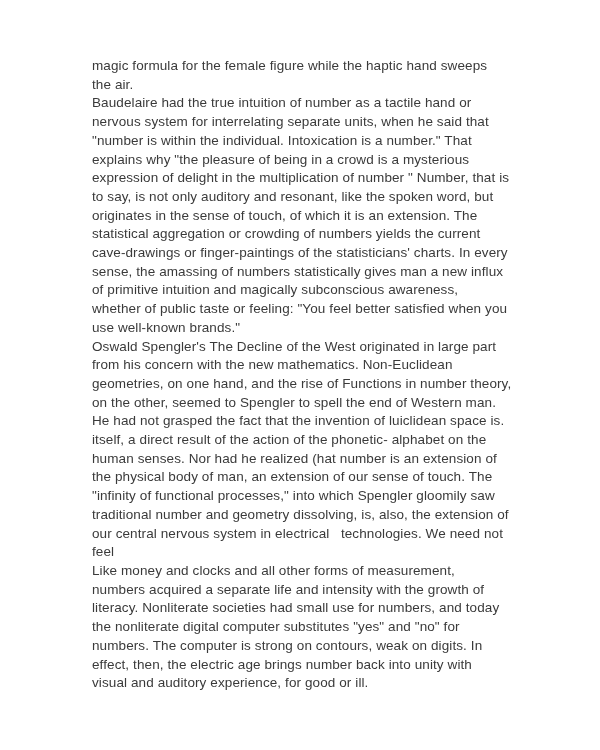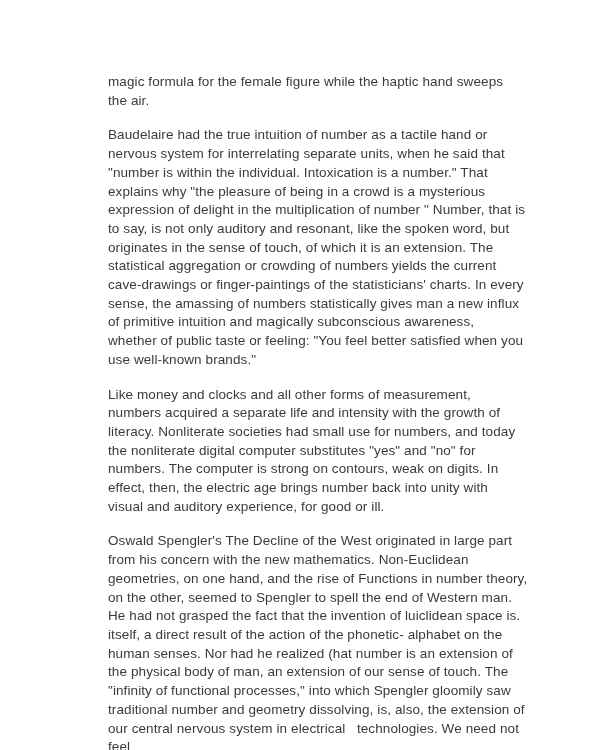--- a/index.html
+++ b/index.html
@@ -19,21 +19,21 @@
     top: 57px;
     width: 460px;
   }
   .para {
     font-family: "Liberation Sans", sans-serif;
     font-size: 13.5px;
     line-height: 18.7px;
     font-weight: 400;
     color: #3a3a3a;
     white-space: pre;
-    margin: 16px;
+    margin: 0;
     padding: 0;
     letter-spacing: 0.1px;
   }
 </style>
 </head>
 <body>
 
 <div class="page">
   <div class="para">magic formula for the female figure while the haptic hand sweeps
 the air.</div>
@@ -43,32 +43,32 @@
 explains why "the pleasure of being in a crowd is a mysterious
 expression of delight in the multiplication of number " Number, that is
 to say, is not only auditory and resonant, like the spoken word, but
 originates in the sense of touch, of which it is an extension. The
 statistical aggregation or crowding of numbers yields the current
 cave-drawings or finger-paintings of the statisticians' charts. In every
 sense, the amassing of numbers statistically gives man a new influx
 of primitive intuition and magically subconscious awareness,
 whether of public taste or feeling: "You feel better satisfied when you
 use well-known brands."</div>
-  <div class="para">Like money and clocks and all other forms of measurement,
-numbers acquired a separate life and intensity with the growth of
-literacy. Nonliterate societies had small use for numbers, and today
-the nonliterate digital computer substitutes "yes" and "no" for
-numbers. The computer is strong on contours, weak on digits. In
-effect, then, the electric age brings number back into unity with
-visual and auditory experience, for good or ill.</div>
   <div class="para">Oswald Spengler's The Decline of the West originated in large part
 from his concern with the new mathematics. Non-Euclidean
 geometries, on one hand, and the rise of Functions in number theory,
 on the other, seemed to Spengler to spell the end of Western man.
 He had not grasped the fact that the invention of luiclidean space is.
 itself, a direct result of the action of the phonetic- alphabet on the
 human senses. Nor had he realized (hat number is an extension of
 the physical body of man, an extension of our sense of touch. The
 "infinity of functional processes," into which Spengler gloomily saw
 traditional number and geometry dissolving, is, also, the extension of
 our central nervous system in electrical   technologies. We need not
 feel</div>
+  <div class="para">Like money and clocks and all other forms of measurement,
+numbers acquired a separate life and intensity with the growth of
+literacy. Nonliterate societies had small use for numbers, and today
+the nonliterate digital computer substitutes "yes" and "no" for
+numbers. The computer is strong on contours, weak on digits. In
+effect, then, the electric age brings number back into unity with
+visual and auditory experience, for good or ill.</div>
 </div>
 
 </body></html>

